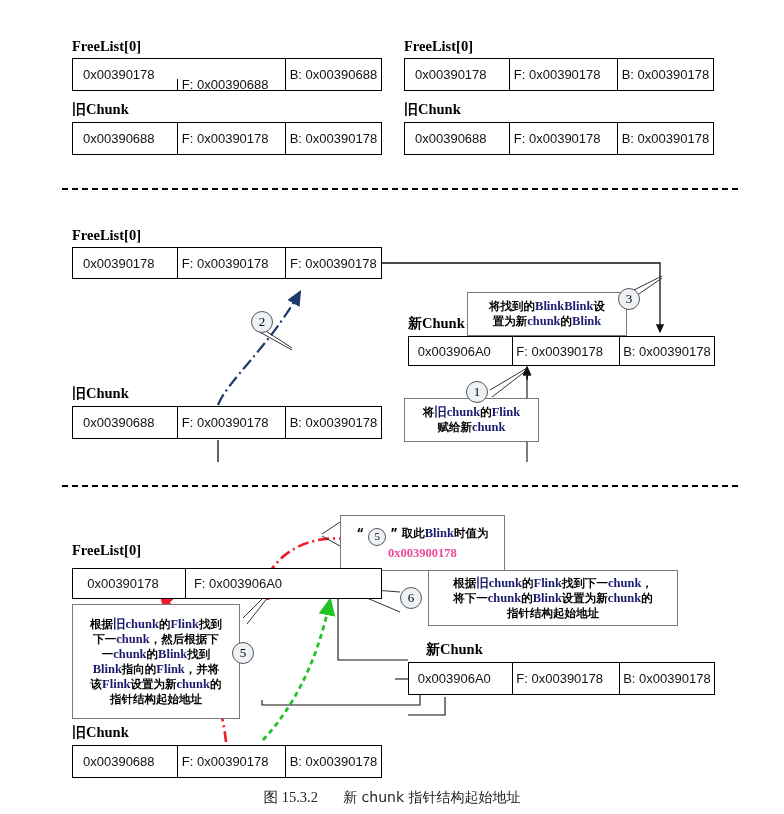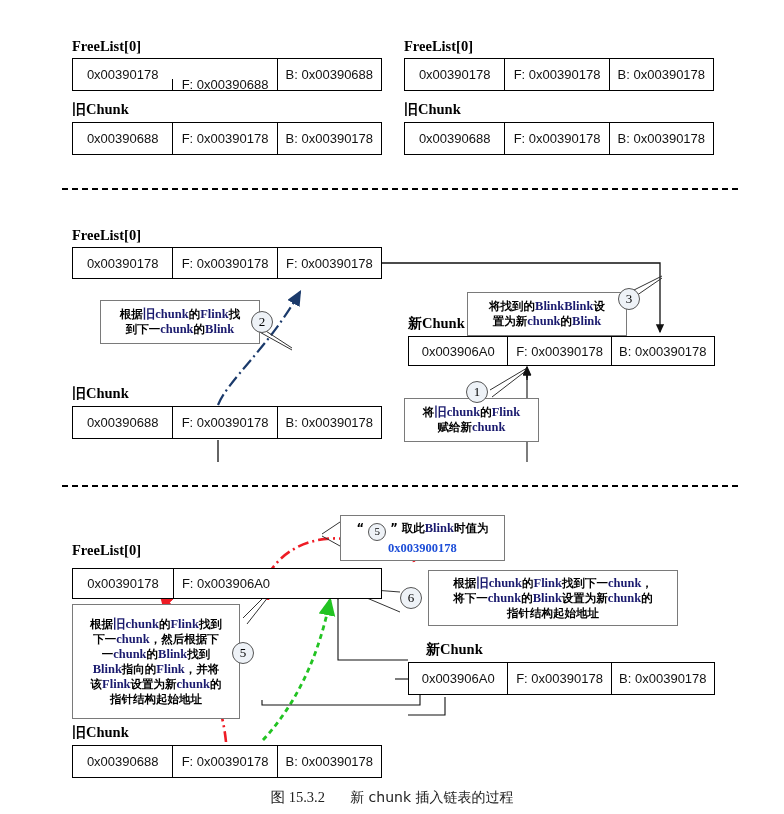--- a/index.html
+++ b/index.html
@@ -11,40 +11,40 @@
   .sect-title{position:absolute;font-family:"DejaVu Sans",sans-serif;
               font-weight:bold;font-size:17px;letter-spacing:0px;white-space:nowrap;margin-top:48px;}
 
   
   .tbl-label{position:absolute;font-family:"Liberation Serif",serif;
              font-weight:bold;font-size:14.5px;white-space:nowrap;}
   .tbl-label .cjk{font-family:"DejaVu Sans",sans-serif;font-size:14px;}
 
   
   .chunk{position:absolute;display:flex;border:1.3px solid #000;background:#fff;
-         box-sizing:border-box;}
+         box-sizing:border-box;gap:12px;}
   .chunk .cell{border-left:1.3px solid #000;box-sizing:border-box;
                display:flex;align-items:center;justify-content:center;
                font-family:"Liberation Sans",sans-serif;font-size:13px;
                color:#111;white-space:nowrap;}
   .chunk .cell:first-child{border-left:none;}
 
   
   .divider{position:absolute;height:0;border-top:2.5px dashed #000;}
 
   
   .note{position:absolute;border:1.2px solid #7a7a7a;background:#fff;
         box-sizing:border-box;display:flex;align-items:center;
         justify-content:center;text-align:center;padding:2px 4px;}
   .note span{font-family:"DejaVu Sans",sans-serif;font-weight:bold;
              font-size:11.5px;line-height:15px;color:#000;}
   .note span .lat{font-family:"Liberation Serif",serif;font-weight:bold;
                   color:#1a1a6e;font-size:12.5px;}
   .note span .hexv{font-family:"Liberation Serif",serif;font-weight:bold;
-                   color:#1d4ed8;font-size:12.5px;}
+                   color:#ec4899;font-size:12.5px;}
 
   
   .step{position:absolute;width:22px;height:22px;border-radius:50%;
         border:1.3px solid #555;background:#eef2f7;
         display:flex;align-items:center;justify-content:center;
         font-family:"Liberation Serif",serif;font-size:13px;color:#000;
         box-sizing:border-box;z-index:6;}
 
   
   svg.overlay{position:absolute;left:0;top:0;width:784px;height:814px;
@@ -163,23 +163,20 @@
 
   <div class="sect-title" style="left:166px;top:208px;">设置新Chunk</div>
 
   <div class="tbl-label" style="left:72px;top:227px;">FreeList[0]</div>
   <div class="chunk" style="left:72px;top:247px;width:310px;height:32px;">
     <div class="cell" style="width:100px;">0x00390178</div>
     <div class="cell" style="width:105px;">F: 0x00390178</div>
     <div class="cell" style="width:105px;">F: 0x00390178</div>
   </div>
 
-  <div class="note" style="left:100px;top:300px;width:160px;height:44px;">
-    <span>根据<span class="lat">旧</span><span class="lat">chunk</span>的<span class="lat">Flink</span>找<br>到下一<span class="lat">chunk</span>的<span class="lat">Blink</span></span>
-  </div>
   <div class="step" style="left:251px;top:311px;">2</div>
 
   <div class="note" style="left:467px;top:292px;width:160px;height:44px;">
     <span>将找到的<span class="lat">BlinkBlink</span>设<br>置为新<span class="lat">chunk</span>的<span class="lat">Blink</span></span>
   </div>
   <div class="step" style="left:618px;top:288px;">3</div>
 
   <div class="tbl-label" style="left:408px;top:315px;">
     <span class="cjk">新</span>Chunk</div>
   <div class="chunk" style="left:408px;top:336px;width:307px;height:30px;">
@@ -198,21 +195,21 @@
 
   <div class="note" style="left:404px;top:398px;width:135px;height:44px;">
     <span>将<span class="lat">旧</span><span class="lat">chunk</span>的<span class="lat">Flink</span><br>赋给新<span class="lat">chunk</span></span>
   </div>
   <div class="step" style="left:466px;top:381px;">1</div>
 
   <div class="divider" style="left:62px;top:485px;width:676px;"></div>
 
   <div class="sect-title" style="left:191px;top:518px;">完成插入</div>
 
-  <div class="note" style="left:340px;top:515px;width:165px;height:46px;">
+  <div class="note" style="left:340px;top:515px;width:165px;height:56px;">
     <span>“ <span style="display:inline-block;width:16px;height:16px;border:1px solid #555;border-radius:50%;background:#eef2f7;font-family:'Liberation Serif',serif;font-weight:normal;font-size:11px;line-height:15px;text-align:center;vertical-align:-3px;">5</span> ”  取此<span class="lat">Blink</span>时值为<br><span class="hexv">0x003900178</span></span>
   </div>
 
   <div class="tbl-label" style="left:72px;top:542px;">FreeList[0]</div>
   <div class="chunk" style="left:72px;top:568px;width:310px;height:31px;">
     <div class="cell" style="width:100px;">0x00390178</div>
     <div class="cell" style="width:105px;">F: 0x003906A0</div>
   </div>
 
   <div class="note" style="left:72px;top:604px;width:168px;height:115px;
@@ -238,16 +235,16 @@
     <span class="cjk">旧</span>Chunk</div>
   <div class="chunk" style="left:72px;top:745px;width:310px;height:33px;">
     <div class="cell" style="width:100px;">0x00390688</div>
     <div class="cell" style="width:105px;">F: 0x00390178</div>
     <div class="cell" style="width:105px;">B: 0x00390178</div>
   </div>
 
   <div class="caption" style="left:0;top:788px;">
     <span>图 15.3.2</span>
     <span style="display:inline-block;width:18px;"></span>
-    <span class="cjk">新 chunk 插入链表的过程</span>
+    <span class="cjk">新 chunk 指针结构起始地址</span>
   </div>
 
 </div>
 
 </body></html>

